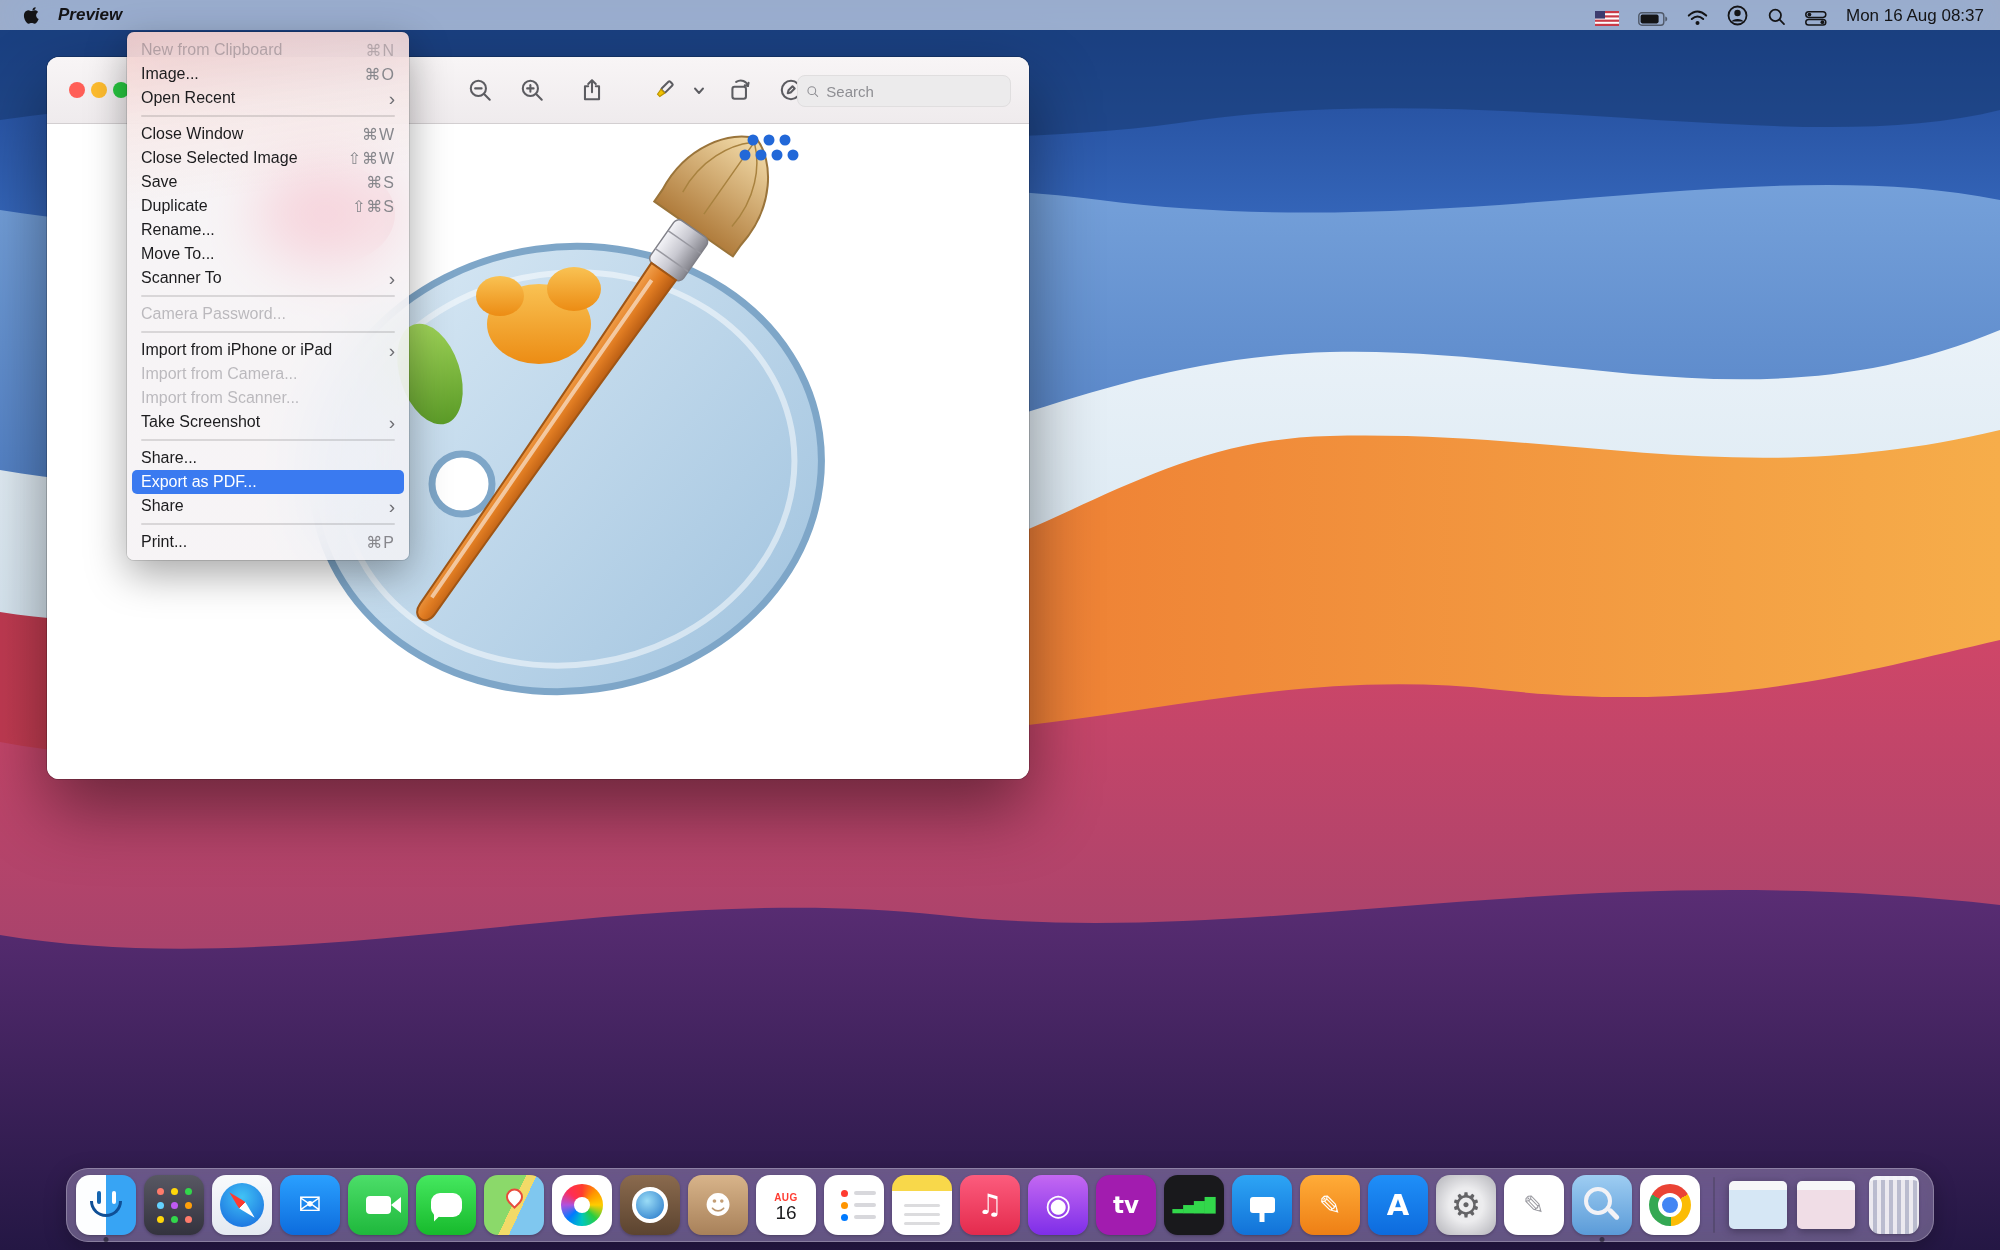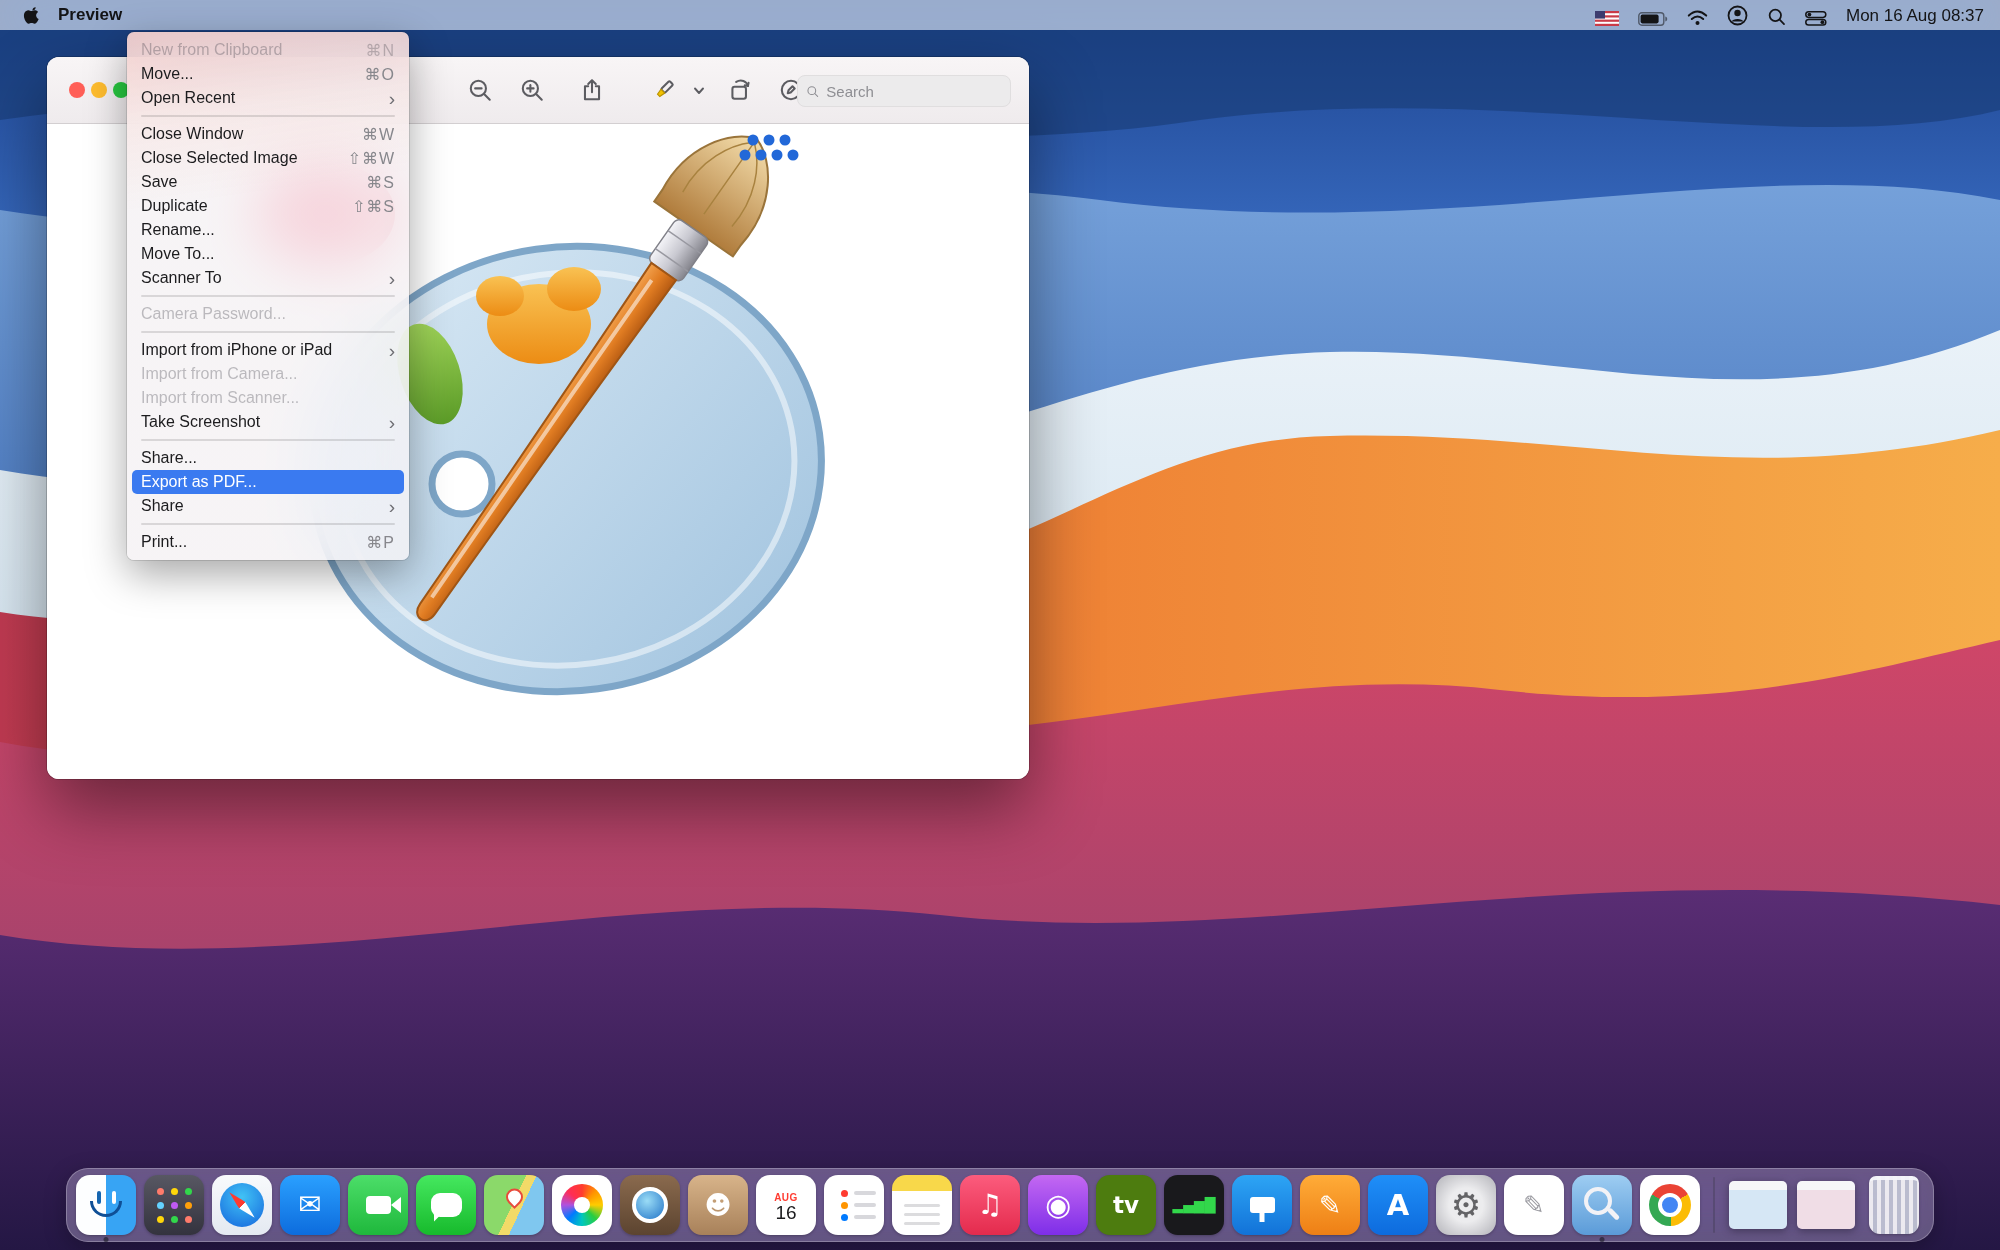--- a/index.html
+++ b/index.html
@@ -2,21 +2,21 @@
 <html style="--accent: #3a7af0;"><head>
 <meta charset="utf-8">
 <style>
   html,body{margin:0;padding:0;width:2000px;height:1250px;overflow:hidden;
     font-family:"Liberation Sans","DejaVu Sans",sans-serif;background:#1d3f7c;position:relative;}
   .wallpaper{position:absolute;inset:0;z-index:0;}
   
   .menubar{position:absolute;top:0;left:0;right:0;height:30px;z-index:80;
     background:rgba(238,240,246,.62);backdrop-filter:blur(24px) saturate(1.5);
     display:flex;align-items:center;padding:0 16px;font-size:17px;color:#141416;}
-  .mb-left{display:flex;align-items:center;}
+  .mb-left{display:flex;align-items:center;font-style:italic;}
   .mb-apple{width:30px;display:flex;justify-content:center;align-items:center;}
   .mb-app{font-weight:bold;padding:0 12px;}
   .mb-item{padding:3px 12px;border-radius:5px;}
   .mb-item.active{background:rgba(0,0,0,.10);}
   .mb-right{margin-left:auto;display:flex;align-items:flex-end;gap:19px;}
   .mb-right svg{display:block;}
   .mb-clock{font-size:17px;}
   
   .window{position:absolute;left:47px;top:57px;width:982px;height:722px;z-index:20;
     border-radius:12px;background:#fff;
@@ -108,21 +108,21 @@
   .icon-reminders .glyph{width:7px;height:7px;border-radius:50%;background:#ff3b30;position:relative;font-size:0;
     box-shadow:0 12px 0 #ff9500,0 24px 0 #007aff;transform:translate(-10px,-12px);}
   .icon-reminders .glyph::after{content:"";position:absolute;left:13px;top:1px;width:22px;height:4px;border-radius:2px;
     background:#d8d8dc;box-shadow:0 12px 0 #d8d8dc,0 24px 0 #d8d8dc;}
   .icon-notes{background:linear-gradient(180deg,#f8d84a 0 16px,#fff 16px);}
   .icon-notes .glyph{width:36px;height:3px;border-radius:2px;background:#dcdcde;font-size:0;
     box-shadow:0 9px 0 #dcdcde,0 18px 0 #dcdcde;transform:translateY(0px);}
   .icon-music{background:linear-gradient(180deg,#fc5c7d,#e42b4d);}
   .icon-podcasts{background:linear-gradient(180deg,#c468f2,#7e2ee8);}
   .icon-podcasts .glyph{font-size:30px;}
-  .icon-tv{background:#4d7c0f;}
+  .icon-tv{background:#a21caf;}
   .icon-tv .glyph{font-size:23px;font-weight:bold;}
   .icon-stocks{background:#19191c;}
   .icon-stocks .glyph{color:#32d74b;font-size:14px;letter-spacing:0;}
   .icon-keynote{background:linear-gradient(180deg,#2da5f5,#1272d8);}
   .icon-keynote .glyph{width:25px;height:16px;background:#fff;border-radius:3px;position:relative;font-size:0;}
   .icon-keynote .glyph::after{content:"";position:absolute;left:50%;bottom:-9px;width:5px;height:9px;background:#fff;transform:translateX(-50%);}
   .icon-pages{background:linear-gradient(180deg,#ffac38,#ee7f15);}
   .icon-pages .glyph{font-size:27px;}
   .icon-app-store{background:linear-gradient(180deg,#1f8ff8,#0d6bdd);}
   .icon-app-store .glyph{font-weight:bold;font-size:29px;}
@@ -322,21 +322,21 @@
     </svg>
   </div>
 </div>
 
 <div class="file-menu">
     <div class="fm-item disabled">
       <span class="fm-label">New from Clipboard</span>
       <span class="fm-key">⌘N</span>
     </div>
     <div class="fm-item">
-      <span class="fm-label">Move...</span>
+      <span class="fm-label">Image...</span>
       <span class="fm-key">⌘O</span>
     </div>
     <div class="fm-item">
       <span class="fm-label">Open Recent</span>
       <span class="fm-arrow">›</span>
     </div>
     <div class="fm-sep"></div>
     <div class="fm-item">
       <span class="fm-label">Close Window</span>
       <span class="fm-key">⌘W</span>

